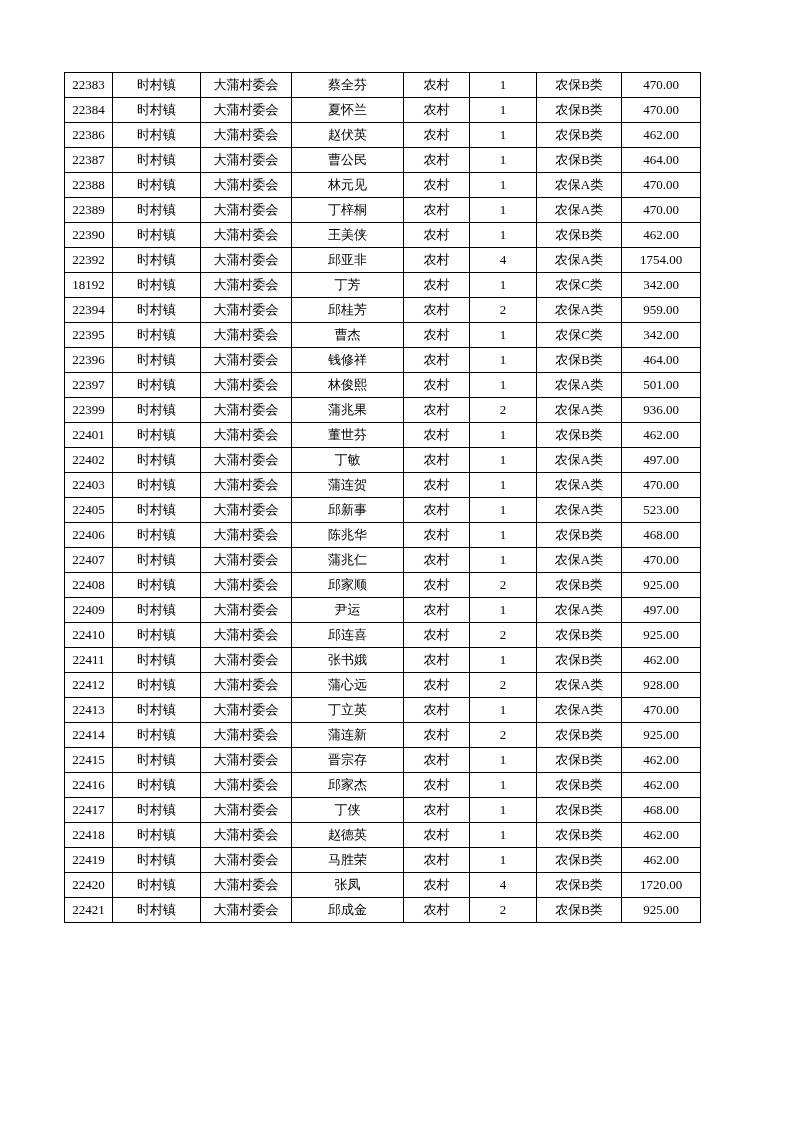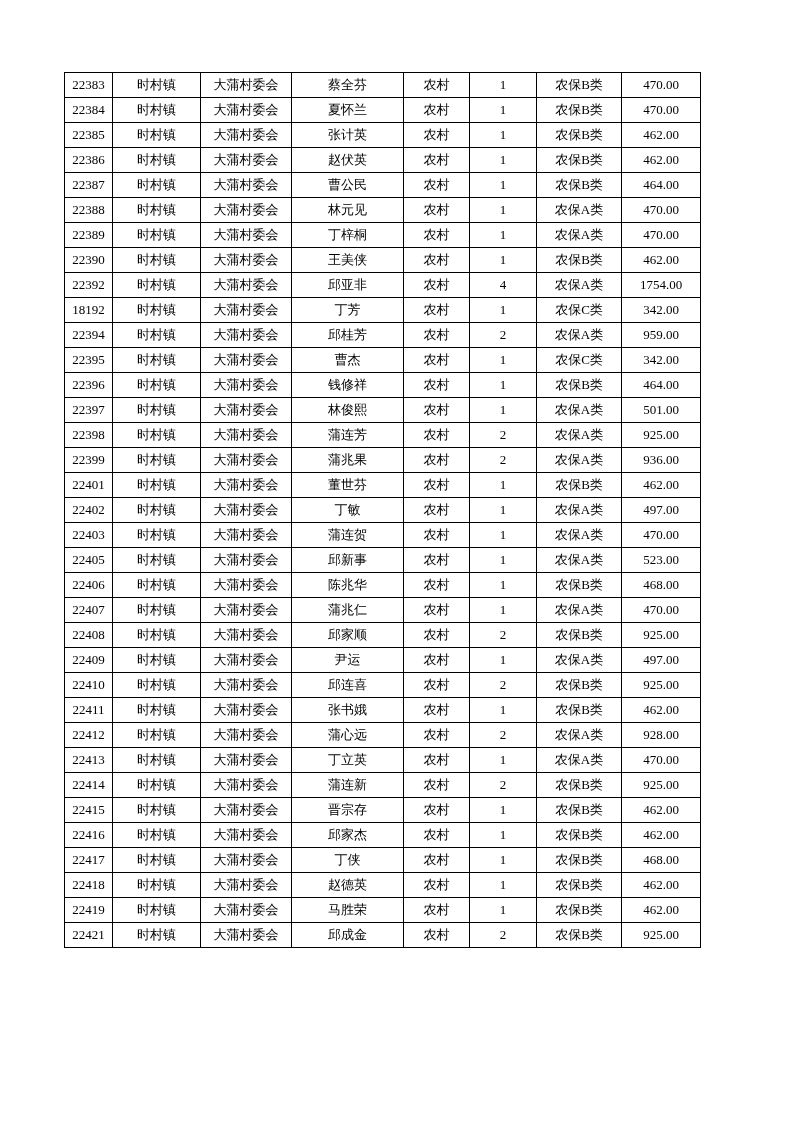--- a/index.html
+++ b/index.html
@@ -70,30 +70,20 @@
         <td>22384</td>
         <td>时村镇</td>
         <td>大蒲村委会</td>
         <td>夏怀兰</td>
         <td>农村</td>
         <td>1</td>
         <td>农保B类</td>
         <td>470.00</td>
       </tr>
       <tr>
-        <td>22385</td>
-        <td>时村镇</td>
-        <td>大蒲村委会</td>
-        <td>张计英</td>
-        <td>农村</td>
-        <td>1</td>
-        <td>农保B类</td>
-        <td>462.00</td>
-      </tr>
-      <tr>
         <td>22386</td>
         <td>时村镇</td>
         <td>大蒲村委会</td>
         <td>赵伏英</td>
         <td>农村</td>
         <td>1</td>
         <td>农保B类</td>
         <td>462.00</td>
       </tr>
       <tr>
@@ -190,218 +180,218 @@
         <td>22397</td>
         <td>时村镇</td>
         <td>大蒲村委会</td>
         <td>林俊熙</td>
         <td>农村</td>
         <td>1</td>
         <td>农保A类</td>
         <td>501.00</td>
       </tr>
       <tr>
-        <td>22398</td>
-        <td>时村镇</td>
-        <td>大蒲村委会</td>
-        <td>蒲连芳</td>
-        <td>农村</td>
-        <td>2</td>
-        <td>农保A类</td>
+        <td>22399</td>
+        <td>时村镇</td>
+        <td>大蒲村委会</td>
+        <td>蒲兆果</td>
+        <td>农村</td>
+        <td>2</td>
+        <td>农保A类</td>
+        <td>936.00</td>
+      </tr>
+      <tr>
+        <td>22401</td>
+        <td>时村镇</td>
+        <td>大蒲村委会</td>
+        <td>董世芬</td>
+        <td>农村</td>
+        <td>1</td>
+        <td>农保B类</td>
+        <td>462.00</td>
+      </tr>
+      <tr>
+        <td>22402</td>
+        <td>时村镇</td>
+        <td>大蒲村委会</td>
+        <td>丁敏</td>
+        <td>农村</td>
+        <td>1</td>
+        <td>农保A类</td>
+        <td>497.00</td>
+      </tr>
+      <tr>
+        <td>22403</td>
+        <td>时村镇</td>
+        <td>大蒲村委会</td>
+        <td>蒲连贺</td>
+        <td>农村</td>
+        <td>1</td>
+        <td>农保A类</td>
+        <td>470.00</td>
+      </tr>
+      <tr>
+        <td>22405</td>
+        <td>时村镇</td>
+        <td>大蒲村委会</td>
+        <td>邱新事</td>
+        <td>农村</td>
+        <td>1</td>
+        <td>农保A类</td>
+        <td>523.00</td>
+      </tr>
+      <tr>
+        <td>22406</td>
+        <td>时村镇</td>
+        <td>大蒲村委会</td>
+        <td>陈兆华</td>
+        <td>农村</td>
+        <td>1</td>
+        <td>农保B类</td>
+        <td>468.00</td>
+      </tr>
+      <tr>
+        <td>22407</td>
+        <td>时村镇</td>
+        <td>大蒲村委会</td>
+        <td>蒲兆仁</td>
+        <td>农村</td>
+        <td>1</td>
+        <td>农保A类</td>
+        <td>470.00</td>
+      </tr>
+      <tr>
+        <td>22408</td>
+        <td>时村镇</td>
+        <td>大蒲村委会</td>
+        <td>邱家顺</td>
+        <td>农村</td>
+        <td>2</td>
+        <td>农保B类</td>
         <td>925.00</td>
       </tr>
       <tr>
-        <td>22399</td>
-        <td>时村镇</td>
-        <td>大蒲村委会</td>
-        <td>蒲兆果</td>
-        <td>农村</td>
-        <td>2</td>
-        <td>农保A类</td>
-        <td>936.00</td>
-      </tr>
-      <tr>
-        <td>22401</td>
-        <td>时村镇</td>
-        <td>大蒲村委会</td>
-        <td>董世芬</td>
-        <td>农村</td>
-        <td>1</td>
-        <td>农保B类</td>
-        <td>462.00</td>
-      </tr>
-      <tr>
-        <td>22402</td>
-        <td>时村镇</td>
-        <td>大蒲村委会</td>
-        <td>丁敏</td>
+        <td>22409</td>
+        <td>时村镇</td>
+        <td>大蒲村委会</td>
+        <td>尹运</td>
         <td>农村</td>
         <td>1</td>
         <td>农保A类</td>
         <td>497.00</td>
       </tr>
       <tr>
-        <td>22403</td>
-        <td>时村镇</td>
-        <td>大蒲村委会</td>
-        <td>蒲连贺</td>
-        <td>农村</td>
-        <td>1</td>
-        <td>农保A类</td>
-        <td>470.00</td>
-      </tr>
-      <tr>
-        <td>22405</td>
-        <td>时村镇</td>
-        <td>大蒲村委会</td>
-        <td>邱新事</td>
-        <td>农村</td>
-        <td>1</td>
-        <td>农保A类</td>
-        <td>523.00</td>
-      </tr>
-      <tr>
-        <td>22406</td>
-        <td>时村镇</td>
-        <td>大蒲村委会</td>
-        <td>陈兆华</td>
+        <td>22410</td>
+        <td>时村镇</td>
+        <td>大蒲村委会</td>
+        <td>邱连喜</td>
+        <td>农村</td>
+        <td>2</td>
+        <td>农保B类</td>
+        <td>925.00</td>
+      </tr>
+      <tr>
+        <td>22411</td>
+        <td>时村镇</td>
+        <td>大蒲村委会</td>
+        <td>张书娥</td>
+        <td>农村</td>
+        <td>1</td>
+        <td>农保B类</td>
+        <td>462.00</td>
+      </tr>
+      <tr>
+        <td>22412</td>
+        <td>时村镇</td>
+        <td>大蒲村委会</td>
+        <td>蒲心远</td>
+        <td>农村</td>
+        <td>2</td>
+        <td>农保A类</td>
+        <td>928.00</td>
+      </tr>
+      <tr>
+        <td>22413</td>
+        <td>时村镇</td>
+        <td>大蒲村委会</td>
+        <td>丁立英</td>
+        <td>农村</td>
+        <td>1</td>
+        <td>农保A类</td>
+        <td>470.00</td>
+      </tr>
+      <tr>
+        <td>22414</td>
+        <td>时村镇</td>
+        <td>大蒲村委会</td>
+        <td>蒲连新</td>
+        <td>农村</td>
+        <td>2</td>
+        <td>农保B类</td>
+        <td>925.00</td>
+      </tr>
+      <tr>
+        <td>22415</td>
+        <td>时村镇</td>
+        <td>大蒲村委会</td>
+        <td>晋宗存</td>
+        <td>农村</td>
+        <td>1</td>
+        <td>农保B类</td>
+        <td>462.00</td>
+      </tr>
+      <tr>
+        <td>22416</td>
+        <td>时村镇</td>
+        <td>大蒲村委会</td>
+        <td>邱家杰</td>
+        <td>农村</td>
+        <td>1</td>
+        <td>农保B类</td>
+        <td>462.00</td>
+      </tr>
+      <tr>
+        <td>22417</td>
+        <td>时村镇</td>
+        <td>大蒲村委会</td>
+        <td>丁侠</td>
         <td>农村</td>
         <td>1</td>
         <td>农保B类</td>
         <td>468.00</td>
       </tr>
       <tr>
-        <td>22407</td>
-        <td>时村镇</td>
-        <td>大蒲村委会</td>
-        <td>蒲兆仁</td>
-        <td>农村</td>
-        <td>1</td>
-        <td>农保A类</td>
-        <td>470.00</td>
-      </tr>
-      <tr>
-        <td>22408</td>
-        <td>时村镇</td>
-        <td>大蒲村委会</td>
-        <td>邱家顺</td>
-        <td>农村</td>
-        <td>2</td>
-        <td>农保B类</td>
-        <td>925.00</td>
-      </tr>
-      <tr>
-        <td>22409</td>
-        <td>时村镇</td>
-        <td>大蒲村委会</td>
-        <td>尹运</td>
-        <td>农村</td>
-        <td>1</td>
-        <td>农保A类</td>
-        <td>497.00</td>
-      </tr>
-      <tr>
-        <td>22410</td>
-        <td>时村镇</td>
-        <td>大蒲村委会</td>
-        <td>邱连喜</td>
-        <td>农村</td>
-        <td>2</td>
-        <td>农保B类</td>
-        <td>925.00</td>
-      </tr>
-      <tr>
-        <td>22411</td>
-        <td>时村镇</td>
-        <td>大蒲村委会</td>
-        <td>张书娥</td>
-        <td>农村</td>
-        <td>1</td>
-        <td>农保B类</td>
-        <td>462.00</td>
-      </tr>
-      <tr>
-        <td>22412</td>
-        <td>时村镇</td>
-        <td>大蒲村委会</td>
-        <td>蒲心远</td>
-        <td>农村</td>
-        <td>2</td>
-        <td>农保A类</td>
-        <td>928.00</td>
-      </tr>
-      <tr>
-        <td>22413</td>
-        <td>时村镇</td>
-        <td>大蒲村委会</td>
-        <td>丁立英</td>
-        <td>农村</td>
-        <td>1</td>
-        <td>农保A类</td>
-        <td>470.00</td>
-      </tr>
-      <tr>
-        <td>22414</td>
-        <td>时村镇</td>
-        <td>大蒲村委会</td>
-        <td>蒲连新</td>
-        <td>农村</td>
-        <td>2</td>
-        <td>农保B类</td>
-        <td>925.00</td>
-      </tr>
-      <tr>
-        <td>22415</td>
-        <td>时村镇</td>
-        <td>大蒲村委会</td>
-        <td>晋宗存</td>
-        <td>农村</td>
-        <td>1</td>
-        <td>农保B类</td>
-        <td>462.00</td>
-      </tr>
-      <tr>
-        <td>22416</td>
-        <td>时村镇</td>
-        <td>大蒲村委会</td>
-        <td>邱家杰</td>
-        <td>农村</td>
-        <td>1</td>
-        <td>农保B类</td>
-        <td>462.00</td>
-      </tr>
-      <tr>
-        <td>22417</td>
-        <td>时村镇</td>
-        <td>大蒲村委会</td>
-        <td>丁侠</td>
-        <td>农村</td>
-        <td>1</td>
-        <td>农保B类</td>
-        <td>468.00</td>
-      </tr>
-      <tr>
         <td>22418</td>
         <td>时村镇</td>
         <td>大蒲村委会</td>
         <td>赵德英</td>
         <td>农村</td>
         <td>1</td>
         <td>农保B类</td>
         <td>462.00</td>
       </tr>
       <tr>
         <td>22419</td>
         <td>时村镇</td>
         <td>大蒲村委会</td>
         <td>马胜荣</td>
         <td>农村</td>
         <td>1</td>
         <td>农保B类</td>
         <td>462.00</td>
+      </tr>
+      <tr>
+        <td>22420</td>
+        <td>时村镇</td>
+        <td>大蒲村委会</td>
+        <td>张凤</td>
+        <td>农村</td>
+        <td>4</td>
+        <td>农保B类</td>
+        <td>1720.00</td>
       </tr>
       <tr>
         <td>22421</td>
         <td>时村镇</td>
         <td>大蒲村委会</td>
         <td>邱成金</td>
         <td>农村</td>
         <td>2</td>
         <td>农保B类</td>
         <td>925.00</td>

